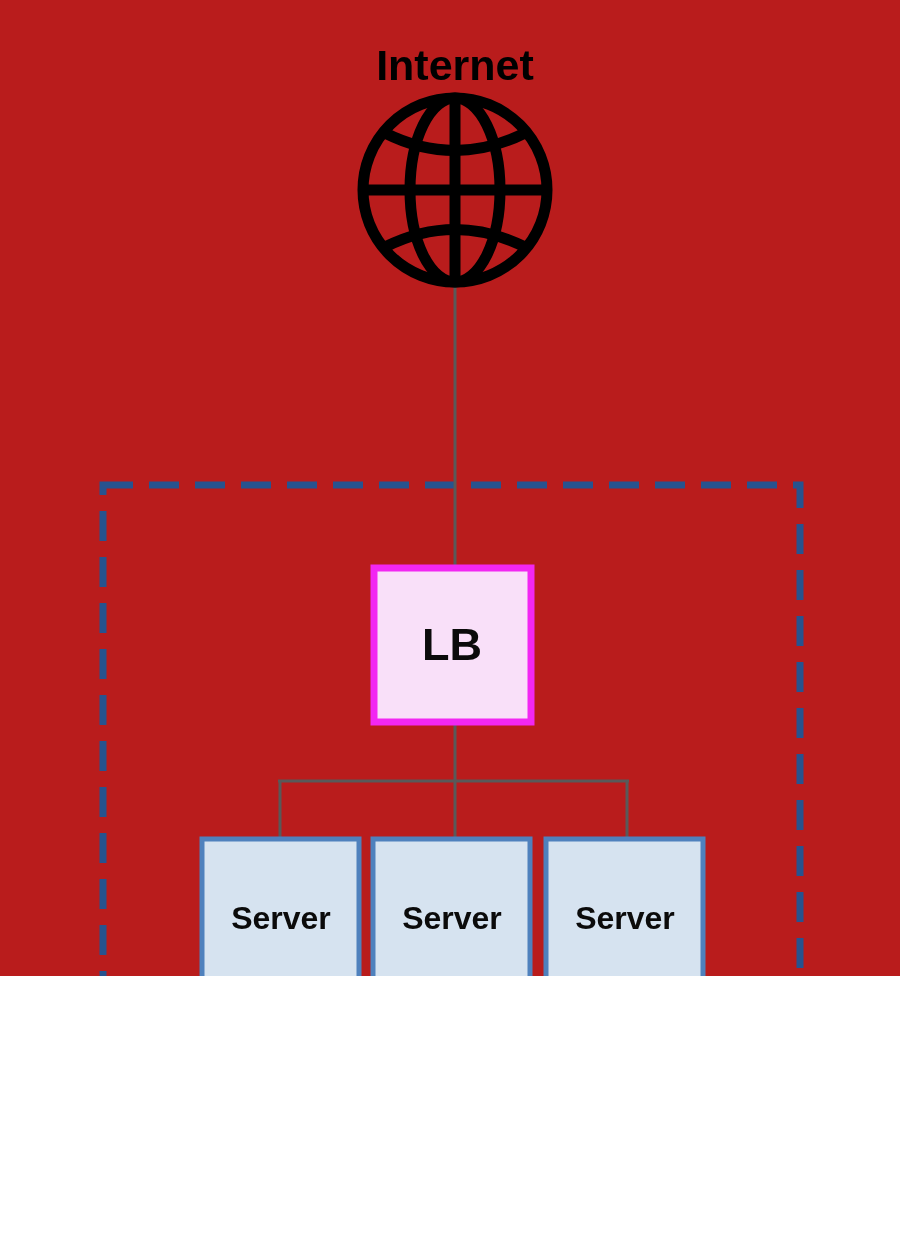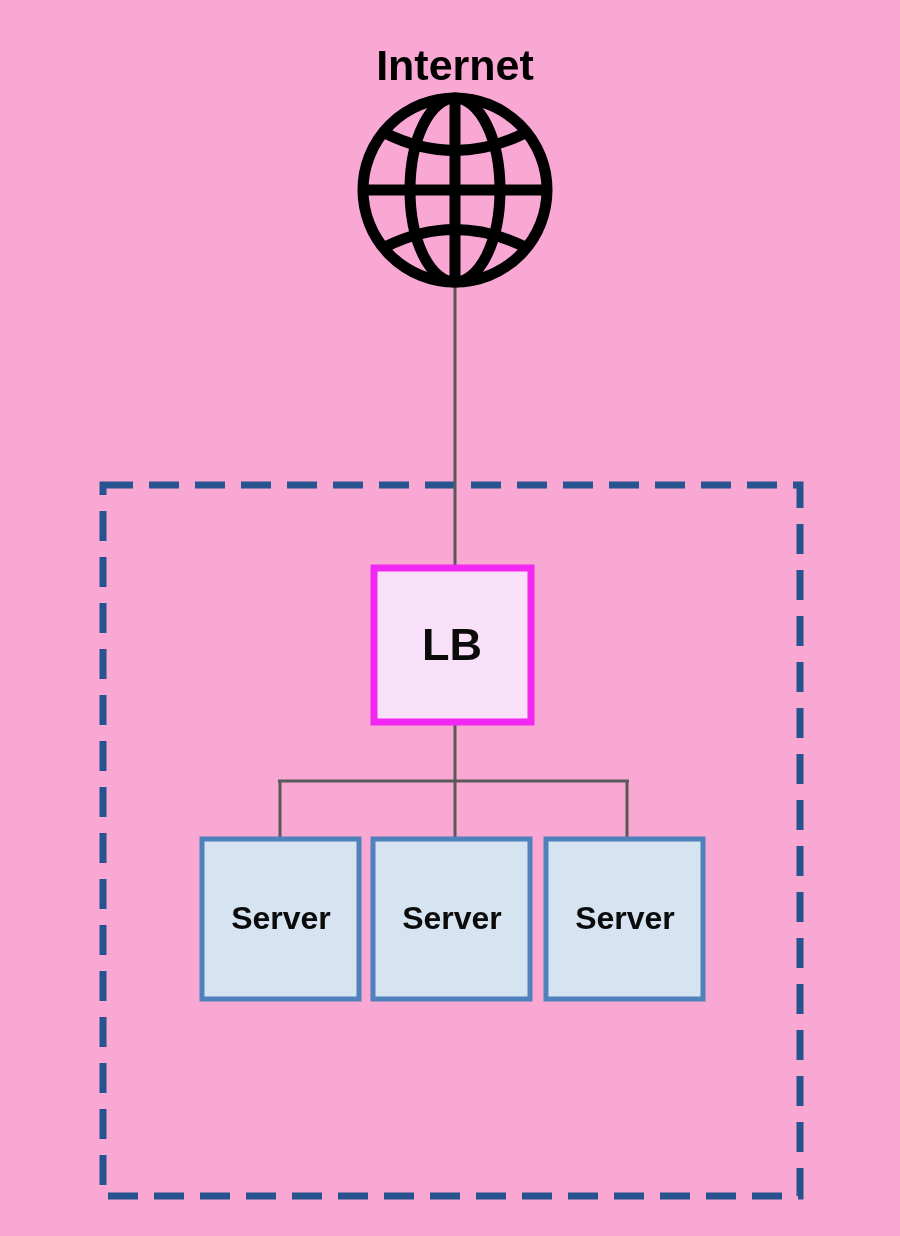--- a/index.html
+++ b/index.html
@@ -6,22 +6,22 @@
     margin: 0;
     padding: 0;
     background: #ffffff;
   }
   body {
     font-family: "Liberation Sans", sans-serif;
   }
   #canvas {
     position: relative;
     width: 900px;
-    height: 1236px;
-    background: #f9a8d4;
+    height: 976px;
+    background: #b91c1c;
     overflow: hidden;
   }
   #diagram-svg {
     position: absolute;
     left: 0;
     top: 0;
     width: 900px;
     height: 1236px;
   }
   .node-label {

